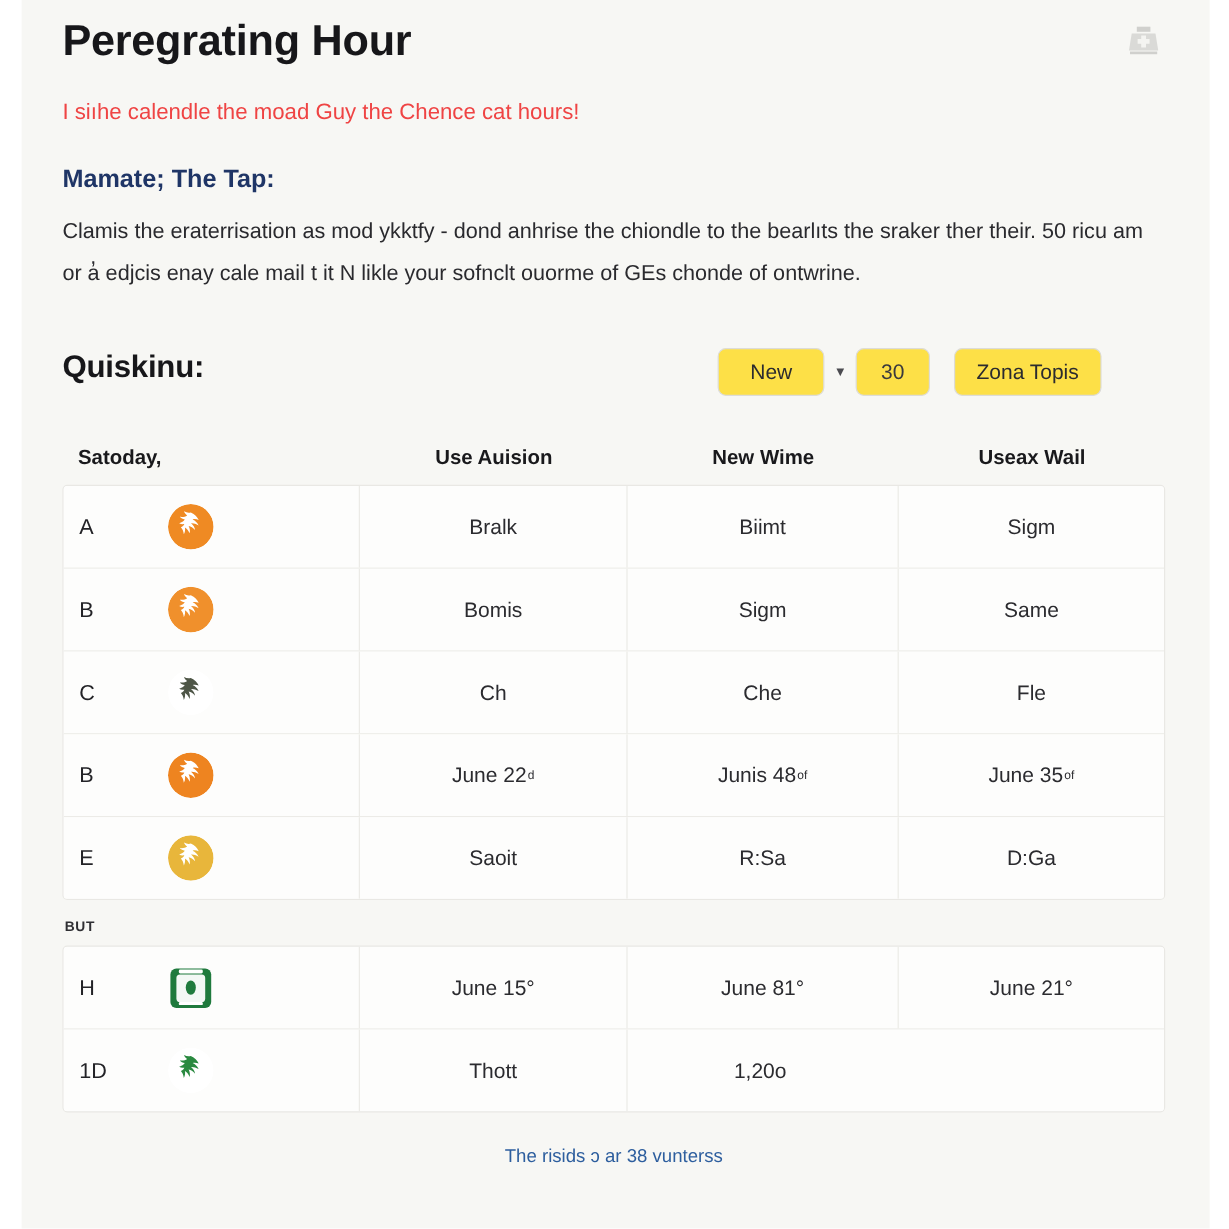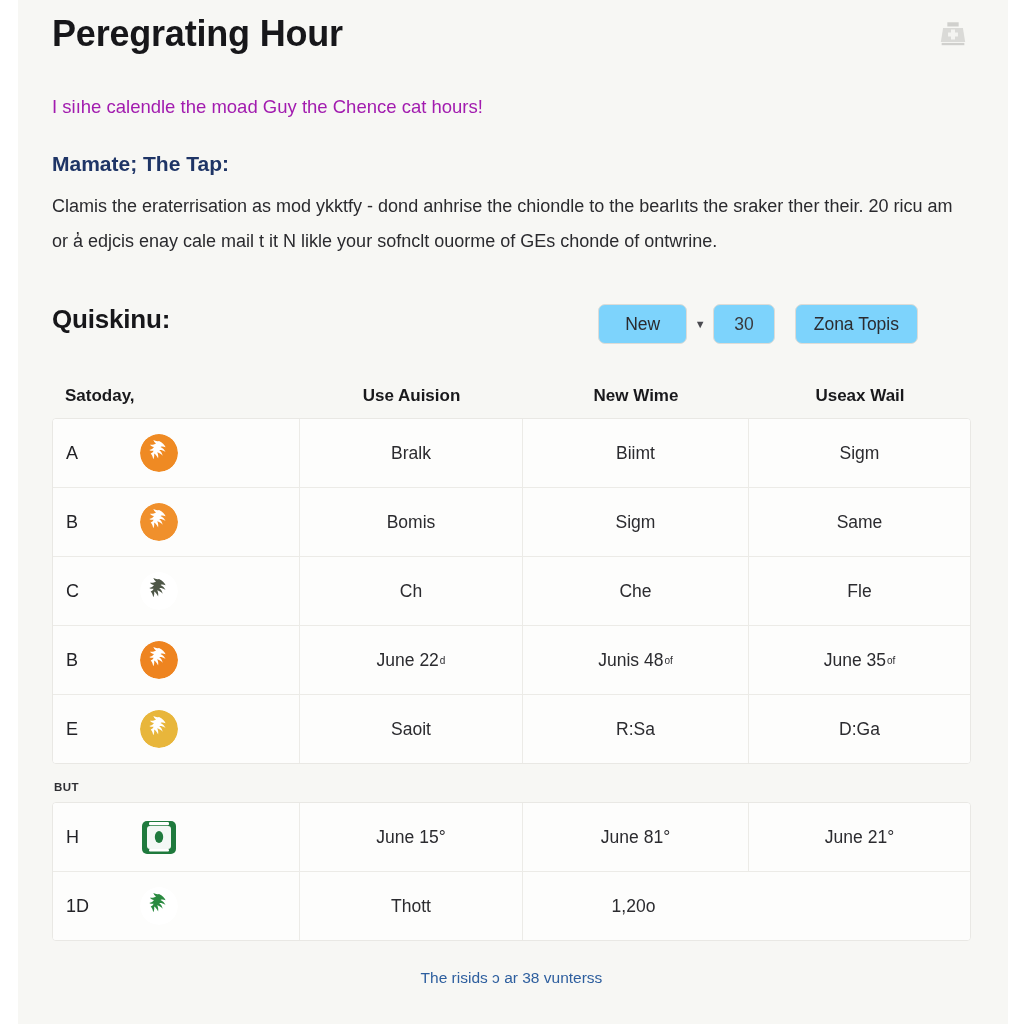--- a/index.html
+++ b/index.html
@@ -58,22 +58,22 @@
     position: absolute;
     right: 16px;
     top: 18px;
     width: 34px;
     height: 34px;
     opacity: 0.42;
   }
 
   .subtitle {
     font-size: 18.5px;
-    color: #a21caf;
-    margin-top: 40px;
+    color: #ef4444;
+    margin-top: 26px;
     line-height: 26px;
   }
 
   .note-head {
     font-size: 21px;
     font-weight: bold;
     color: #1f3566;
     margin-top: 33px;
     line-height: 22px;
   }
@@ -103,21 +103,21 @@
 
   .toolbar {
     margin-left: auto;
     display: flex;
     align-items: center;
     gap: 0px;
     padding-right: 68px;
   }
 
   .btn {
-    background: #7dd3fc;
+    background: #fde047;
     border: 1px solid #dddcd7;
     border-radius: 7px;
     color: #2b2b2f;
     font-size: 17.5px;
     font-family: "Liberation Sans", sans-serif;
     padding: 0 20px;
     height: 40px;
     line-height: 38px;
     cursor: pointer;
     white-space: nowrap;
@@ -257,21 +257,21 @@
             <path d="M8 3h8v3h-8z" fill="#9c9c99"></path>
             <path d="M5 7h14l1.6 10H3.4z" fill="#b3b3b0"></path>
             <path d="M10.6 8.2h2.8v2.1h2.1v2.8h-2.1v2.1h-2.8v-2.1H8.5v-2.8h2.1z" fill="#f2f2ef"></path>
             <path d="M4 17.6h16v1.6H4z" fill="#9c9c99"></path>
           </svg>
         </span>
         <div class="subtitle">I siıhe calendle the moad Guy the Chence cat hours!</div>
       </div>
 
       <div class="note-head">Mamate; The Tap:</div>
-      <div class="note-body">Clamis the eraterrisation as mod ykktfy - dond anhrise the chiondle to the bearlıts the sraker ther their. 20 ricu am or a̓ edjcis enay cale mail t it N likle your sofnclt ouorme of GEs chonde of ontwrine.</div>
+      <div class="note-body">Clamis the eraterrisation as mod ykktfy - dond anhrise the chiondle to the bearlıts the sraker ther their. 50 ricu am or a̓ edjcis enay cale mail t it N likle your sofnclt ouorme of GEs chonde of ontwrine.</div>
 
       <div class="section-bar">
         <div class="section-title">Quiskinu:</div>
         <div class="toolbar">
           <button class="btn btn-new">New</button>
           <span class="caret">▼</span>
           <button class="btn btn-count">30</button>
           <span class="gap-18"></span>
           <button class="btn btn-topis">Zona Topis</button>
         </div>

